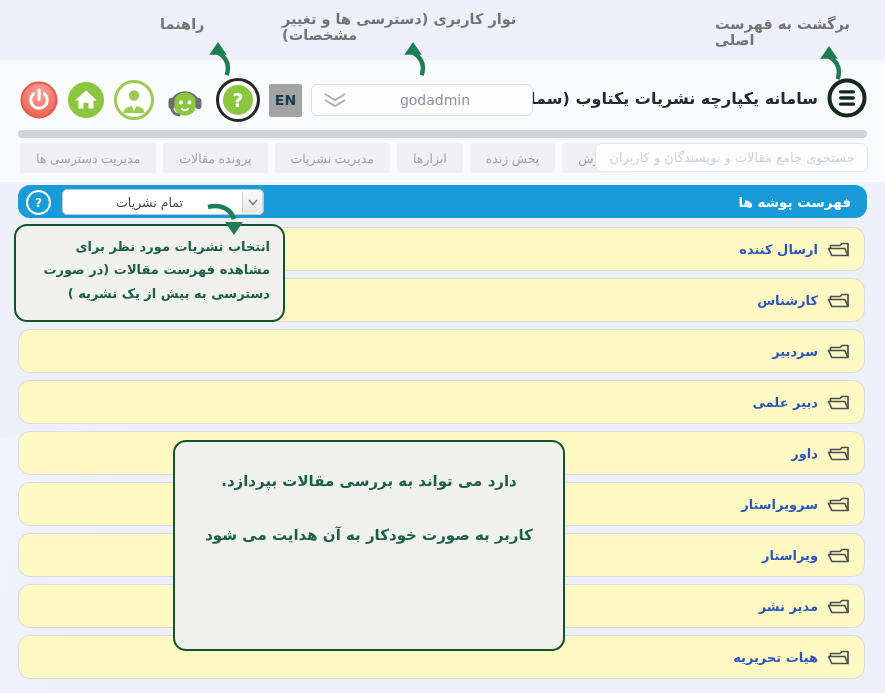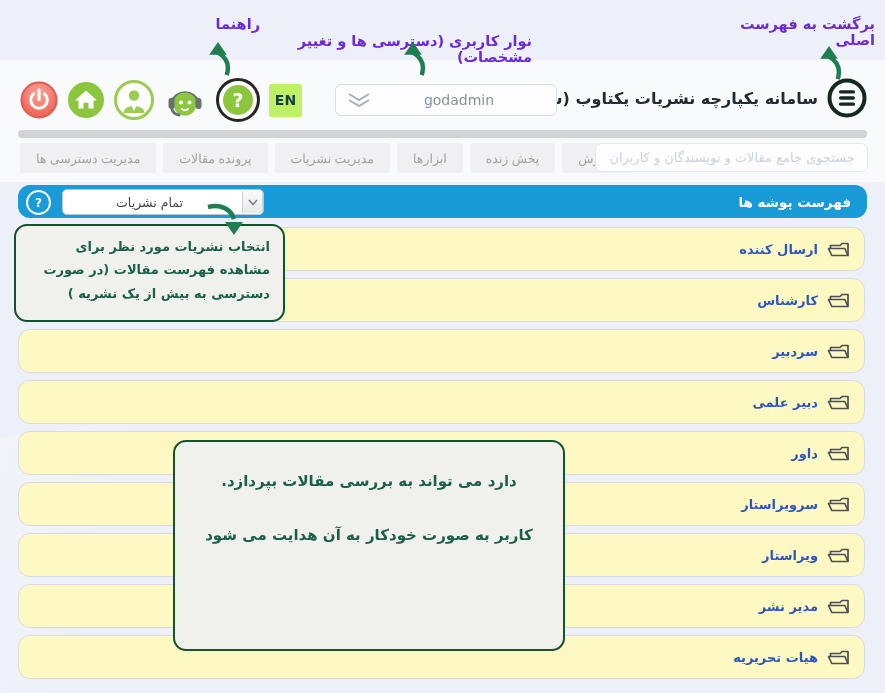--- a/index.html
+++ b/index.html
@@ -4,30 +4,30 @@
 <style>
   html,body{margin:0;padding:0;}
   body{font-family:"DejaVu Sans",sans-serif;}
   #screen{position:relative;width:885px;height:693px;background:#edf0f8;overflow:hidden;direction:rtl;}
   
   .band-header{position:absolute;left:0;top:60px;width:885px;height:122px;background:#f9fafc;}
   .swoosh{position:absolute;left:-140px;top:430px;width:420px;height:320px;
           background:linear-gradient(115deg,rgba(255,255,255,.55) 0%,rgba(255,255,255,0) 55%);
           transform:rotate(-8deg);}
   
-  .annot{position:absolute;color:#6d28d9;font-weight:bold;font-size:14.5px;text-align:right;}
+  .annot{position:absolute;color:#737373;font-weight:bold;font-size:14.5px;text-align:left;}
   .arrow{position:absolute;}
   
   .title-wrap{position:absolute;top:77px;right:17px;display:flex;align-items:center;gap:8px;}
   .page-title{font-size:16px;font-weight:bold;color:#232a31;white-space:nowrap;}
   .iconbar{position:absolute;left:20px;top:78px;display:flex;flex-direction:row;align-items:center;gap:9px;direction:ltr;}
-  .en-badge{width:33px;height:33px;background:#bef264;color:#173d47;font-weight:bold;font-size:14px;
+  .en-badge{width:33px;height:33px;background:#a3a3a3;color:#173d47;font-weight:bold;font-size:14px;
             display:flex;align-items:center;justify-content:center;border-radius:2px;}
   .user-box{width:200px;height:30px;background:#fdfdfe;border:1px solid #d9dde6;border-radius:6px;
-            display:flex;align-items:center;direction:ltr;padding:0 10px;margin-left:24px;}
+            display:flex;align-items:center;direction:ltr;padding:0 10px;}
   .user-name{flex:1;text-align:center;color:#8b919c;font-size:14px;}
   .help-outer{width:38px;height:38px;border:3px solid #262626;border-radius:50%;background:#fff;
               display:flex;align-items:center;justify-content:center;}
   .help-inner{width:30px;height:30px;border-radius:50%;background:#8cc63f;color:#fff;font-weight:bold;
               font-size:19px;display:flex;align-items:center;justify-content:center;}
   
   .divider{position:absolute;left:18px;top:130px;width:849px;height:8px;background:#d2d3d5;border-radius:4px;}
   
   .tabs{position:absolute;right:350px;left:20px;top:143px;height:30px;display:flex;gap:7px;direction:rtl;justify-content:flex-start;}
   .tab{background:#f0eff1;color:#a2a2a6;font-size:12.5px;border:none;border-radius:3px;
@@ -65,21 +65,21 @@
   .z7{z-index:7;}
 </style>
 </head>
 <body>
 
 <div id="screen">
   <div class="band-header"></div>
   <div class="swoosh"></div>
 
   <div class="annot" style="left:715px;top:16px;width:160px;">برگشت به فهرست اصلی</div>
-  <div class="annot" style="left:282px;top:11px;width:250px;margin-top:22px;">نوار کاربری (دسترسی ها و تغییر مشخصات)</div>
+  <div class="annot" style="left:282px;top:11px;width:250px;">نوار کاربری (دسترسی ها و تغییر مشخصات)</div>
   <div class="annot" style="left:160px;top:16px;width:100px;">راهنما</div>
 
   <svg class="arrow" style="left:203px;top:42px;" width="30" height="35" viewBox="0 0 30 36">
     <path d="M24 34 C27 24 24 16 15 11" stroke="#1e7d52" stroke-width="4.5" fill="none"></path>
     <polygon points="15,0 6,13 24,13" fill="#1e7d52"></polygon>
   </svg>
   <svg class="arrow" style="left:398px;top:42px;" width="30" height="35" viewBox="0 0 30 36">
     <path d="M24 34 C27 24 24 16 15 11" stroke="#1e7d52" stroke-width="4.5" fill="none"></path>
     <polygon points="15,0 6,13 24,13" fill="#1e7d52"></polygon>
   </svg>

